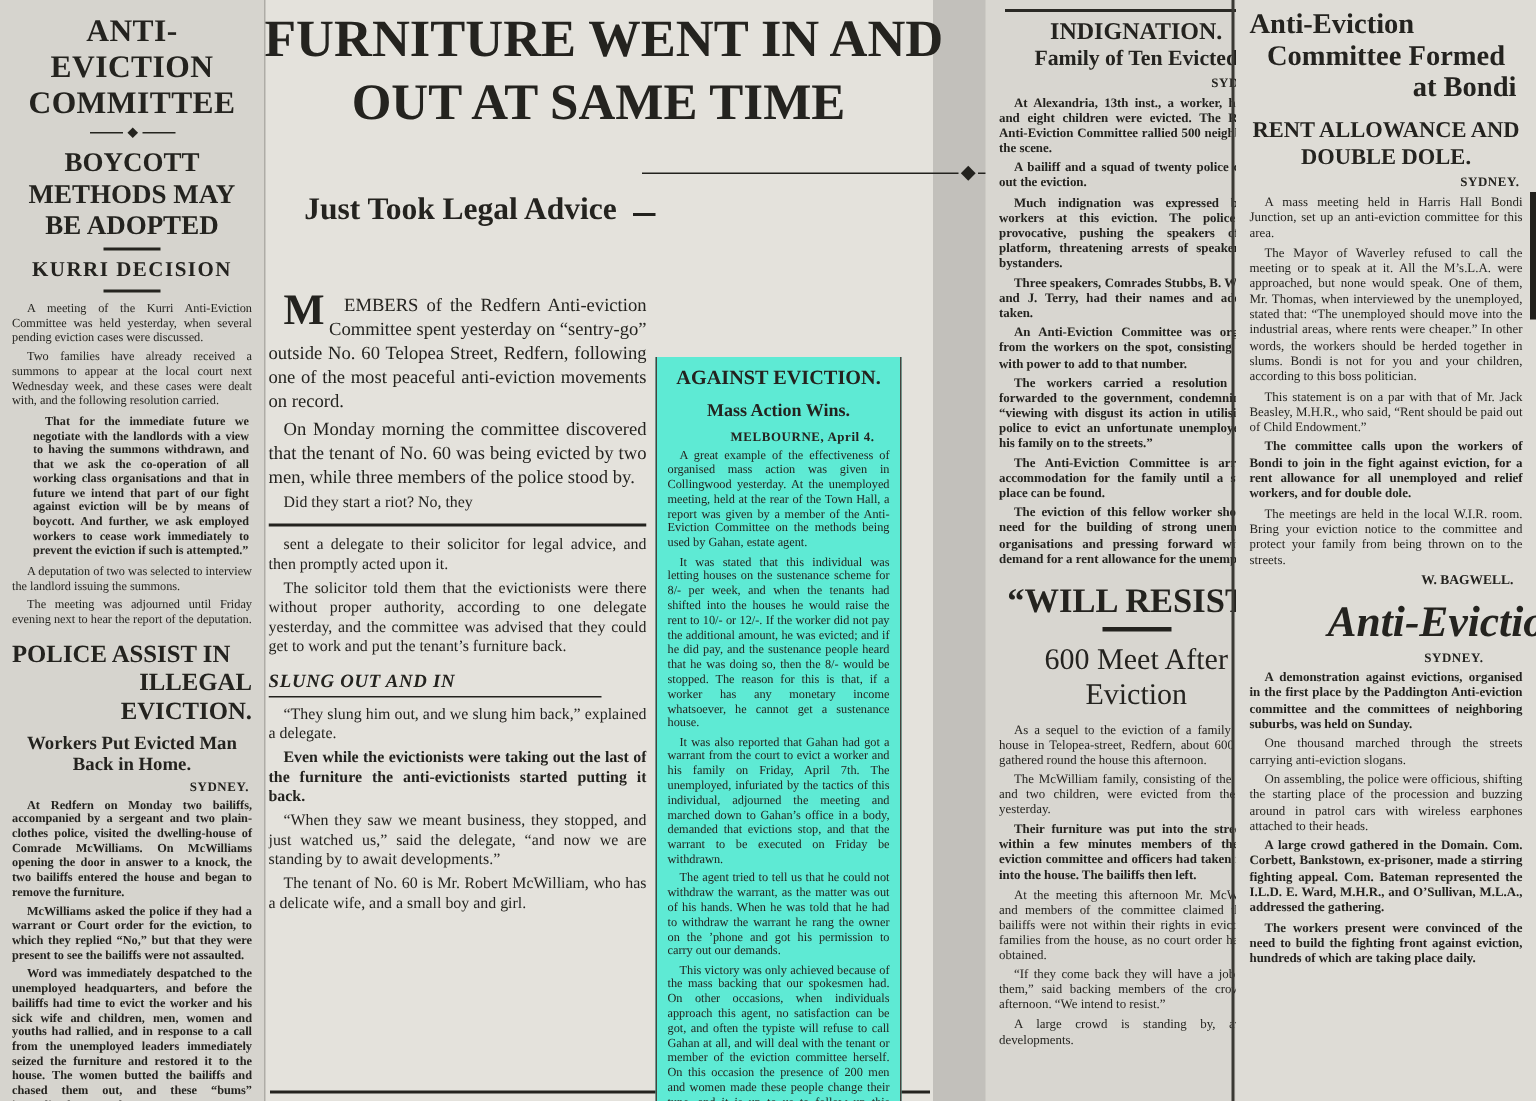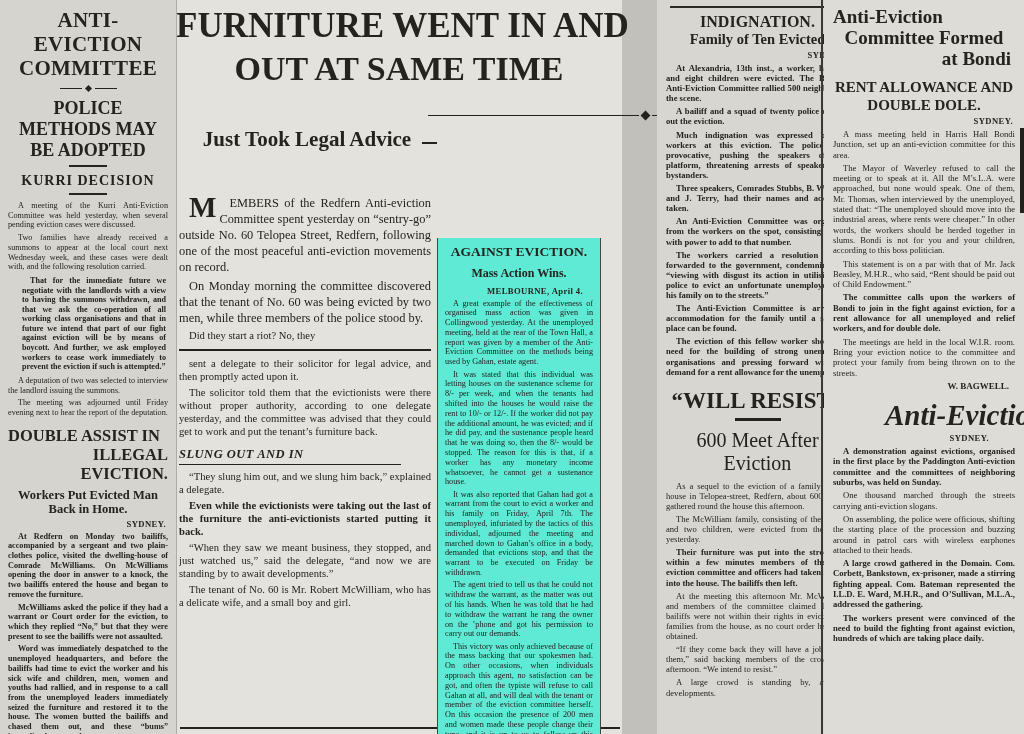--- a/index.html
+++ b/index.html
@@ -97,32 +97,32 @@
   <div class="col" id="center-bg"></div>
 
   <div class="col" id="col1">
     <div class="a1-title">ANTI-EVICTION</div>
     <div class="a1-title">COMMITTEE</div>
     <div class="drule">
         <span class="ln"></span>
         <span class="di"></span>
         <span class="ln"></span>
       </div>
-    <div class="a1-head">POLICE METHODS MAY BE ADOPTED</div>
+    <div class="a1-head">BOYCOTT METHODS MAY BE ADOPTED</div>
     <div class="krule"></div>
     <div class="kicker">KURRI DECISION</div>
     <div class="krule"></div>
     <div class="body">
       <p class="p">A meeting of the Kurri Anti-Eviction Committee was held yesterday, when several pending eviction cases were discussed.</p>
       <p class="p">Two families have already received a summons to appear at the local court next Wednesday week, and these cases were dealt with, and the following resolution carried.</p>
       <p class="resolution">That for the immediate future we negotiate with the landlords with a view to having the summons withdrawn, and that we ask the co-operation of all working class organisations and that in future we intend that part of our fight against eviction will be by means of boycott. And further, we ask employed workers to cease work immediately to prevent the eviction if such is attempted.”</p>
       <p class="p">A deputation of two was selected to interview the landlord issuing the summons.</p>
       <p class="p">The meeting was adjourned until Friday evening next to hear the report of the deputation.</p>
     </div>
-    <div class="a2-head1">DOUBLE ASSIST IN</div>
+    <div class="a2-head1">POLICE ASSIST IN</div>
     <div class="a2-head2">ILLEGAL EVICTION.</div>
     <div class="a2-sub">Workers Put Evicted Man Back in Home.</div>
     <div class="dateline">SYDNEY.</div>
     <div class="body">
       <p class="p bold">At Redfern on Monday two bailiffs, accompanied by a sergeant and two plain-clothes police, visited the dwelling-house of Comrade McWilliams. On McWilliams opening the door in answer to a knock, the two bailiffs entered the house and began to remove the furniture.</p>
       <p class="p bold">McWilliams asked the police if they had a warrant or Court order for the eviction, to which they replied “No,” but that they were present to see the bailiffs were not assaulted.</p>
       <p class="p bold">Word was immediately despatched to the unemployed headquarters, and before the bailiffs had time to evict the worker and his sick wife and children, men, women and youths had rallied, and in response to a call from the unemployed leaders immediately seized the furniture and restored it to the house. The women butted the bailiffs and chased them out, and these “bums” immediately ran to the</p>
     </div>
   </div>
 

